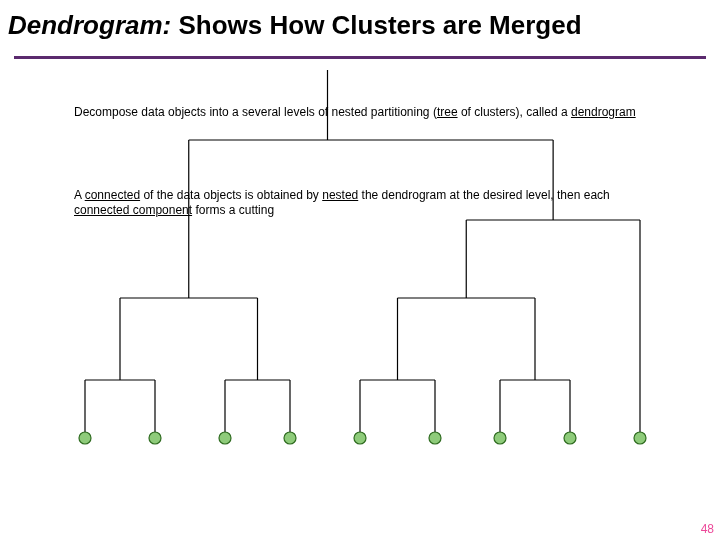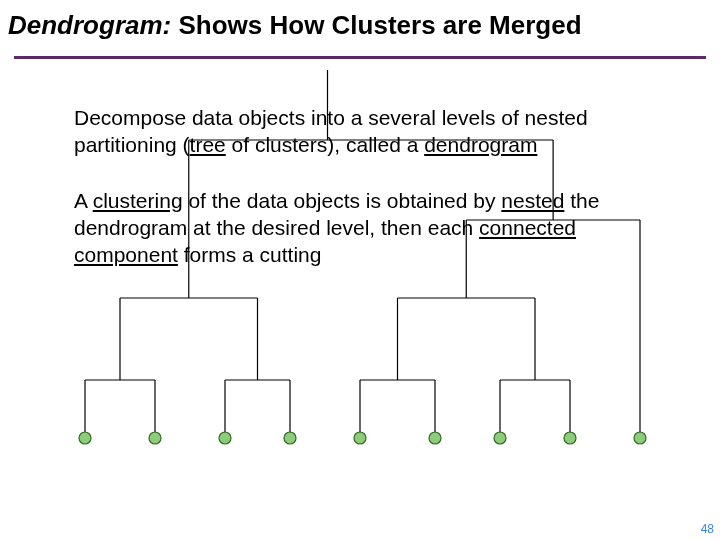--- a/index.html
+++ b/index.html
@@ -27,33 +27,33 @@
   .rule {
     position: absolute;
     top: 56px;
     left: 14px;
     right: 14px;
     height: 0;
     border-top: 3px solid #5b2a6e;
   }
   .paragraph {
     position: absolute;
-    font-size: 21px;
+    font-size: 12px;
     line-height: 1.28;
     color: #000;
   }
   .p1 { top: 105px; left: 74px; right: 70px; }
   .p2 { top: 188px; left: 74px; right: 70px; }
   .u { text-decoration: underline; }
   .pagenum {
     position: absolute;
     right: 6px;
     bottom: 4px;
     font-size: 12px;
-    color: #3b82f6;
+    color: #ec4899;
   }
   .dendro {
     position: absolute;
     top: 60px;
     left: 0;
     width: 720px;
     height: 420px;
     pointer-events: none;
   }
   .dendro line {
@@ -114,16 +114,16 @@
       <circle cx="570" cy="378" r="6"></circle>
       <circle cx="640" cy="378" r="6"></circle>
     </g>
 </svg>
 
 <div class="paragraph p1">
   <span>Decompose data objects into a several levels of nested partitioning (</span><span class="u">tree</span><span> of clusters), called a </span><span class="u">dendrogram</span>
 </div>
 
 <div class="paragraph p2">
-  <span>A </span><span class="u">clustering</span><span> of the data objects is obtained by </span><span class="u">nested</span><span> the dendrogram at the desired level, then each </span><span class="u">connected component</span><span> forms a cutting</span>
+  <span>A </span><span class="u">connected</span><span> of the data objects is obtained by </span><span class="u">nested</span><span> the dendrogram at the desired level, then each </span><span class="u">connected component</span><span> forms a cutting</span>
 </div>
 
 <div class="pagenum">48</div>
 
 </body></html>

